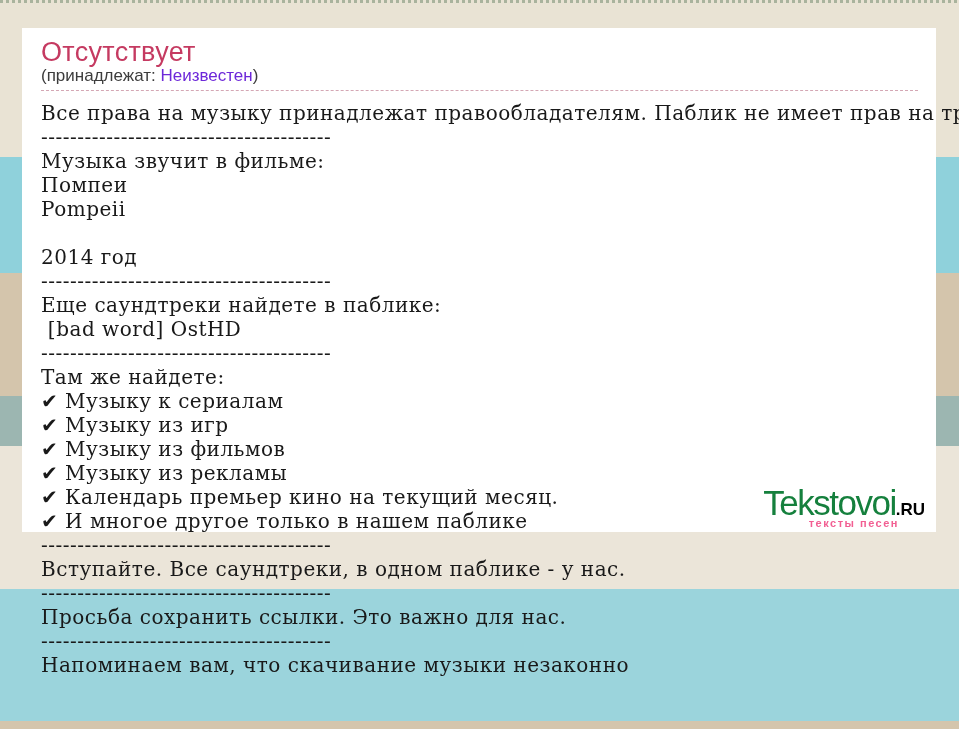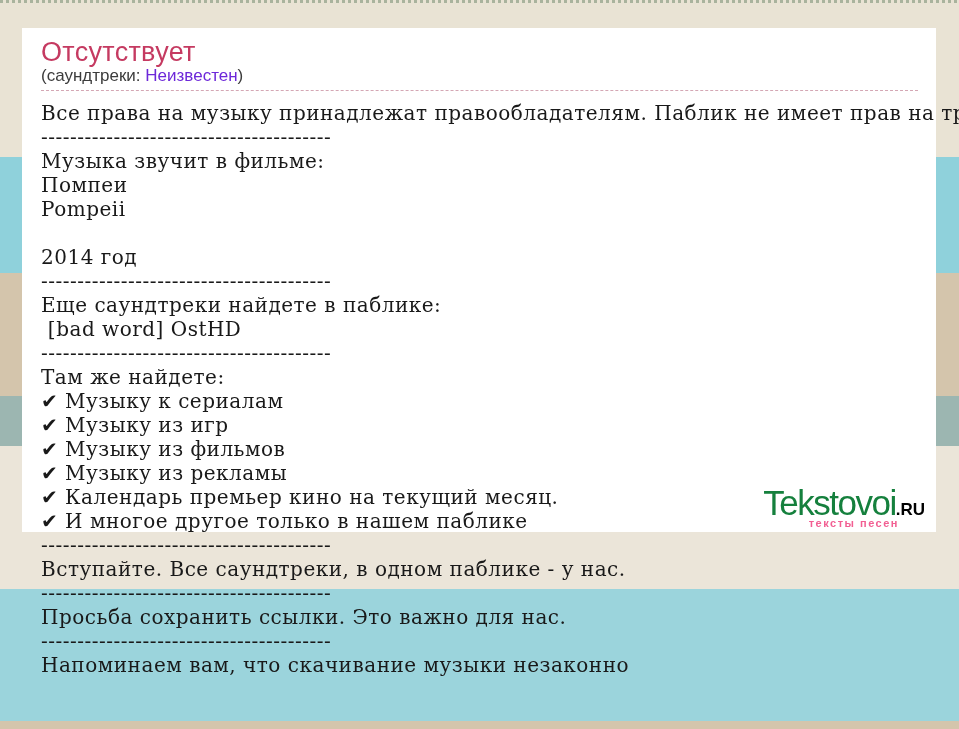--- a/index.html
+++ b/index.html
@@ -115,21 +115,21 @@
   <div class="stripe s7"></div>
 </div>
 <div class="top-dotted-edge"></div>
 
 <div class="paper">
   <div class="paper-inner">
 
     <div class="page-header">
       <h1 class="song-title">Отсутствует</h1>
       <div class="song-subtitle">
-        <span>(саундтреки: </span><a class="artist-link">Неизвестен</a><span>)</span>
+        <span>(принадлежат: </span><a class="artist-link">Неизвестен</a><span>)</span>
       </div>
     </div>
 
     <div class="lyrics"><div class="line">Все права на музыку принадлежат правообладателям. Паблик не имеет прав на трек.</div><div class="line">----------------------------------------</div><div class="line">Музыка звучит в фильме:</div><div class="line">Помпеи</div><div class="line">Pompeii</div><div class="line">&nbsp;</div><div class="line">2014 год</div><div class="line">----------------------------------------</div><div class="line">Еще саундтреки найдете в паблике:</div><div class="line"> [bad word] OstHD</div><div class="line">----------------------------------------</div><div class="line">Там же найдете:</div><div class="line">✔ Музыку к сериалам</div><div class="line">✔ Музыку из игр</div><div class="line">✔ Музыку из фильмов</div><div class="line">✔ Музыку из рекламы</div><div class="line">✔ Календарь премьер кино на текущий месяц.</div><div class="line">✔ И многое другое только в нашем паблике</div><div class="line">----------------------------------------</div><div class="line">Вступайте. Все саундтреки, в одном паблике - у нас.</div><div class="line">----------------------------------------</div><div class="line">Просьба сохранить ссылки. Это важно для нас.</div><div class="line">----------------------------------------</div><div class="line">Напоминаем вам, что скачивание музыки незаконно</div></div>
 
   </div>
 
   <div class="logo">
     <div>
       <span class="logo-main">Tekstovoi</span><span class="logo-tld">.RU</span>

